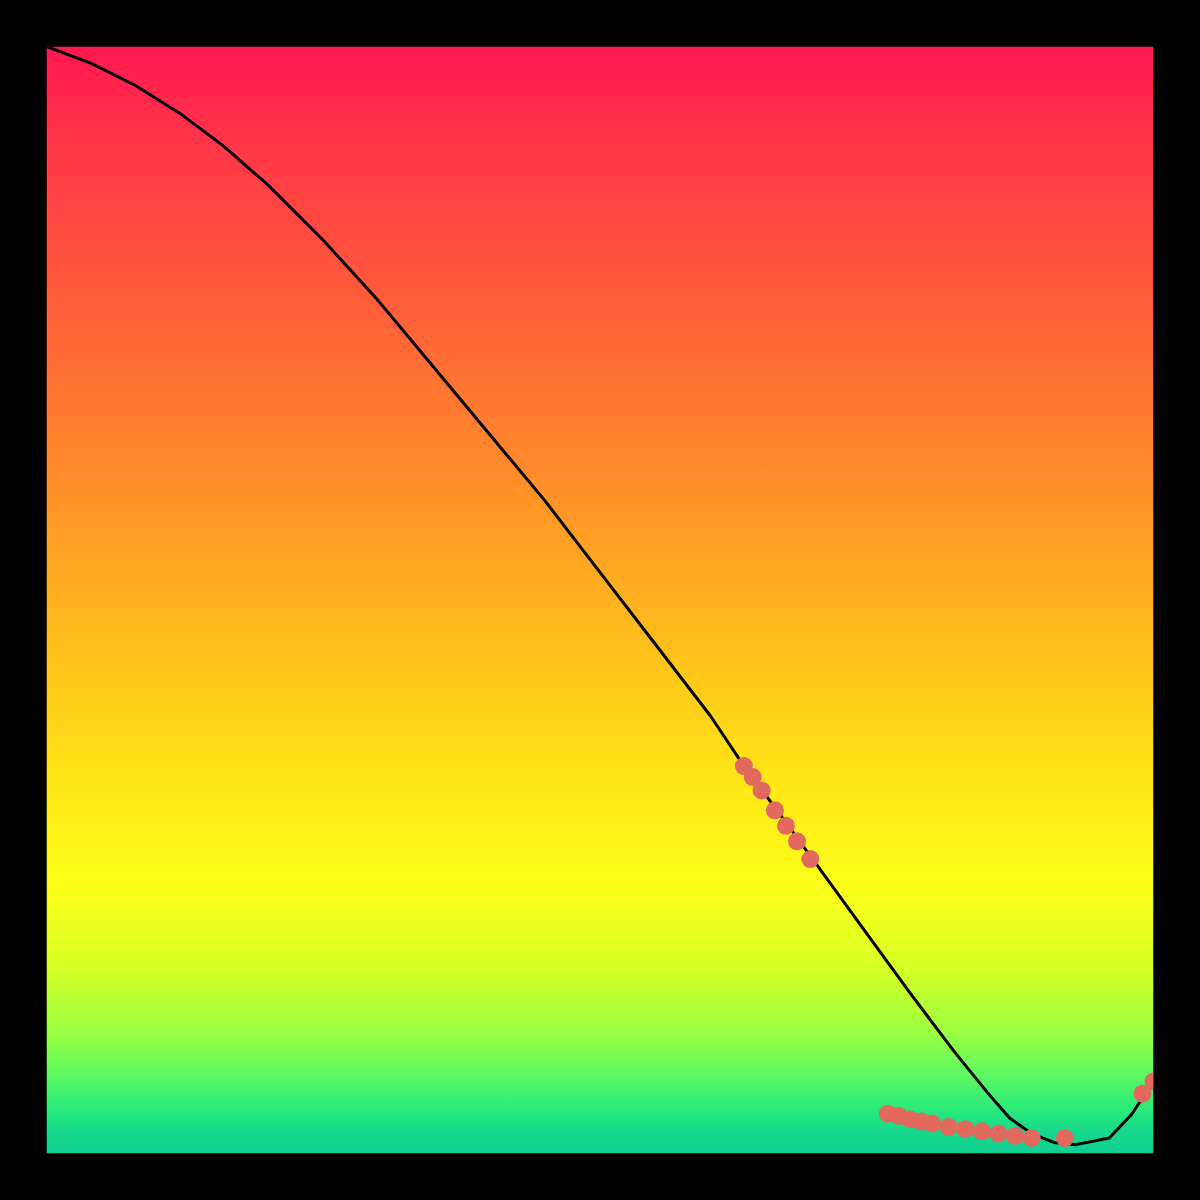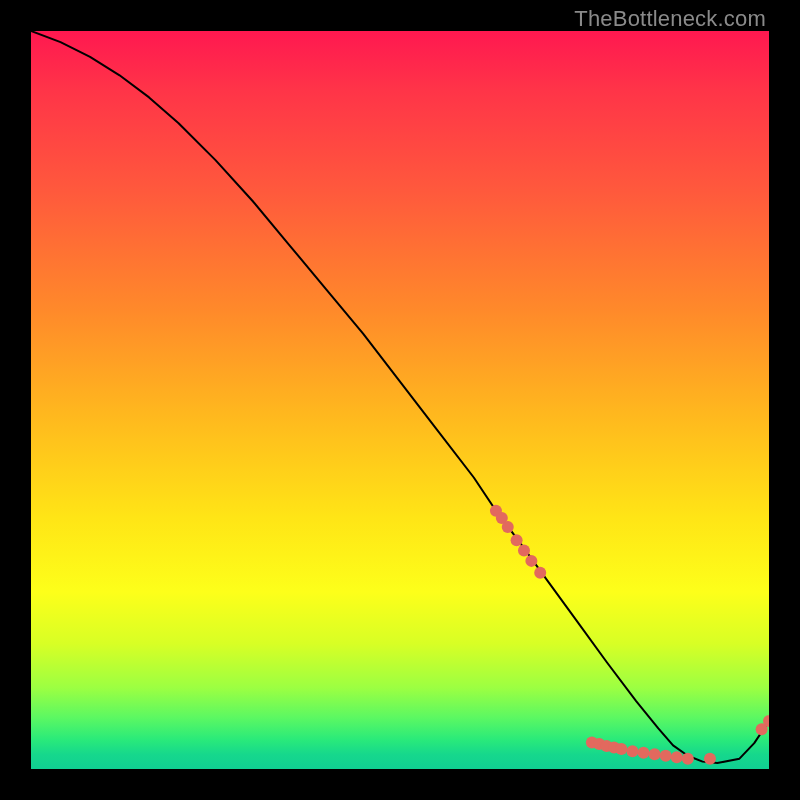--- a/index.html
+++ b/index.html
@@ -91,14 +91,13 @@
           <circle cx="634.68" cy="724.72" r="6" fill="#e2695e"></circle>
           <circle cx="645.75" cy="726.19" r="6" fill="#e2695e"></circle>
           <circle cx="656.82" cy="727.67" r="6" fill="#e2695e"></circle>
           <circle cx="678.96" cy="727.67" r="6" fill="#e2695e"></circle>
           <circle cx="730.62" cy="698.15" r="6" fill="#e2695e"></circle>
           <circle cx="738.00" cy="690.03" r="6" fill="#e2695e"></circle>
         </g>
     </svg>
   </div>
 
-  <div class="watermark">TheBottleneck.com</div>
 </div>
 
 </body></html>

